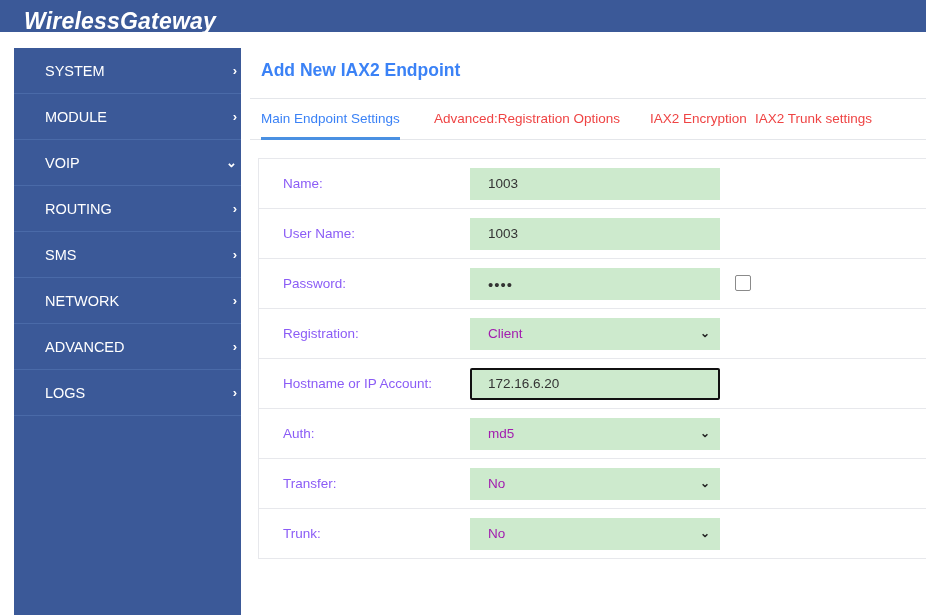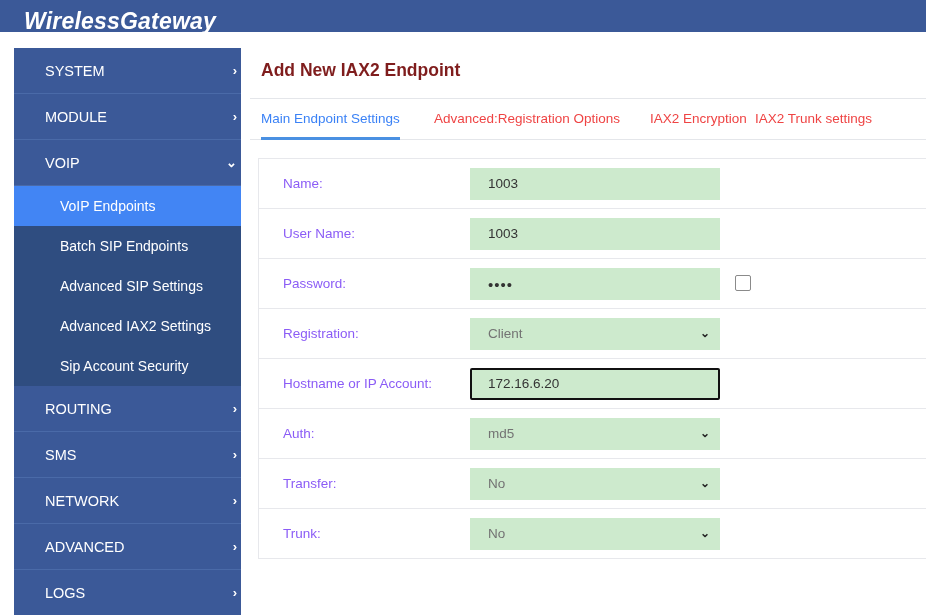--- a/index.html
+++ b/index.html
@@ -98,21 +98,21 @@
     height: 567px;
     background: #ffffff;
     overflow: hidden;
   }
   .page-title {
     position: absolute;
     left: 20px;
     top: 12px;
     font-size: 17.5px;
     font-weight: bold;
-    color: #7f1d1d;
+    color: #3b82f6;
     white-space: nowrap;
   }
   .title-rule {
     position: absolute;
     left: 9px;
     top: 50px;
     width: 676px;
     height: 1px;
     background: #e4e6ea;
   }
@@ -206,21 +206,21 @@
     background: #cdeacd;
     cursor: pointer;
   }
   .fake-select .sel-val {
     position: absolute;
     left: 18px;
     top: 0;
     height: 32px;
     line-height: 32px;
     font-size: 13.5px;
-    color: #737373;
+    color: #a21caf;
   }
   .fake-select .sel-arrow {
     position: absolute;
     right: 10px;
     top: 0;
     height: 32px;
     line-height: 31px;
     font-size: 12px;
     color: #1d1d1d;
     font-weight: bold;
@@ -263,37 +263,20 @@
     </div>
     <div class="nav-item">
       <span>MODULE</span>
       <span class="chev">›</span>
     </div>
     <div class="nav-item expanded">
       <span>VOIP</span>
       <span class="chev">⌄</span>
     </div>
 
-    <div class="sub-wrap">
-      <div class="sub-item active">
-        <span>VoIP Endpoints</span>
-      </div>
-      <div class="sub-item">
-        <span>Batch SIP Endpoints</span>
-      </div>
-      <div class="sub-item">
-        <span>Advanced SIP Settings</span>
-      </div>
-      <div class="sub-item">
-        <span>Advanced IAX2 Settings</span>
-      </div>
-      <div class="sub-item">
-        <span>Sip Account Security</span>
-      </div>
-    </div>
 
     <div class="nav-item">
       <span>ROUTING</span>
       <span class="chev">›</span>
     </div>
     <div class="nav-item">
       <span>SMS</span>
       <span class="chev">›</span>
     </div>
     <div class="nav-item">

